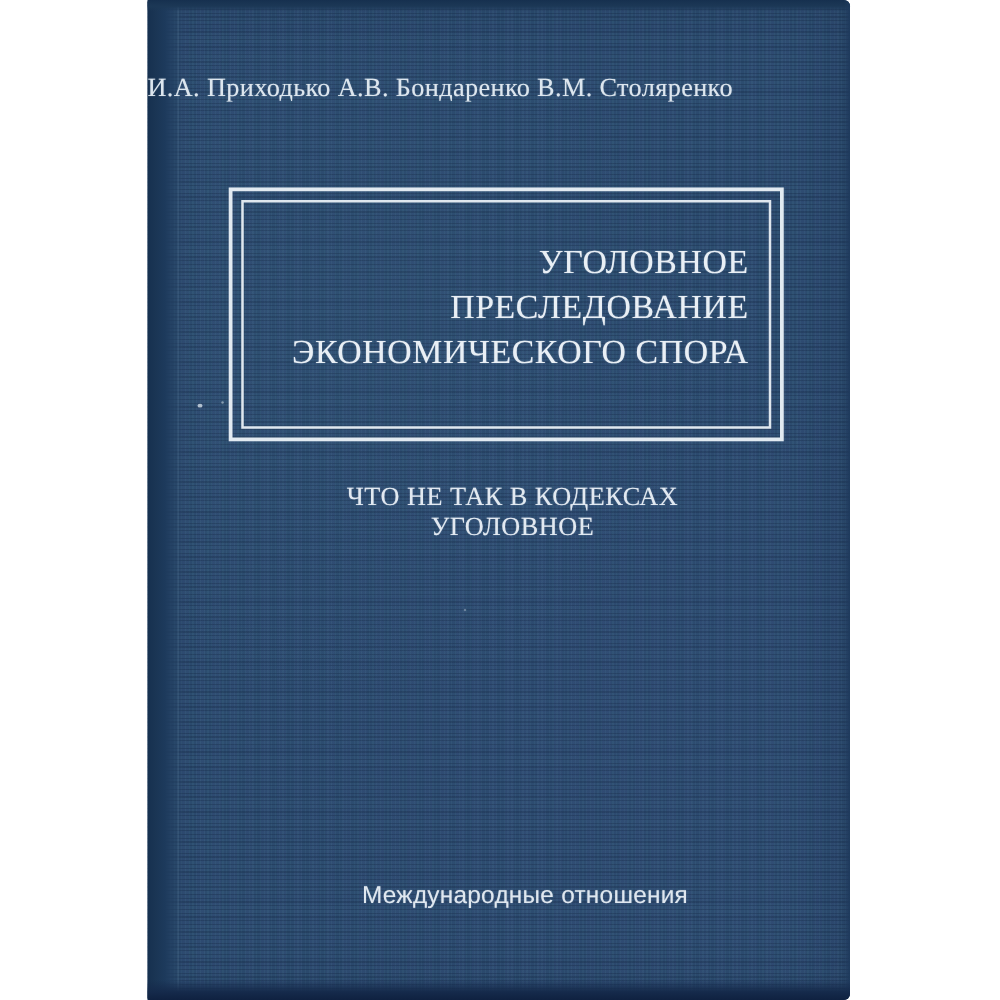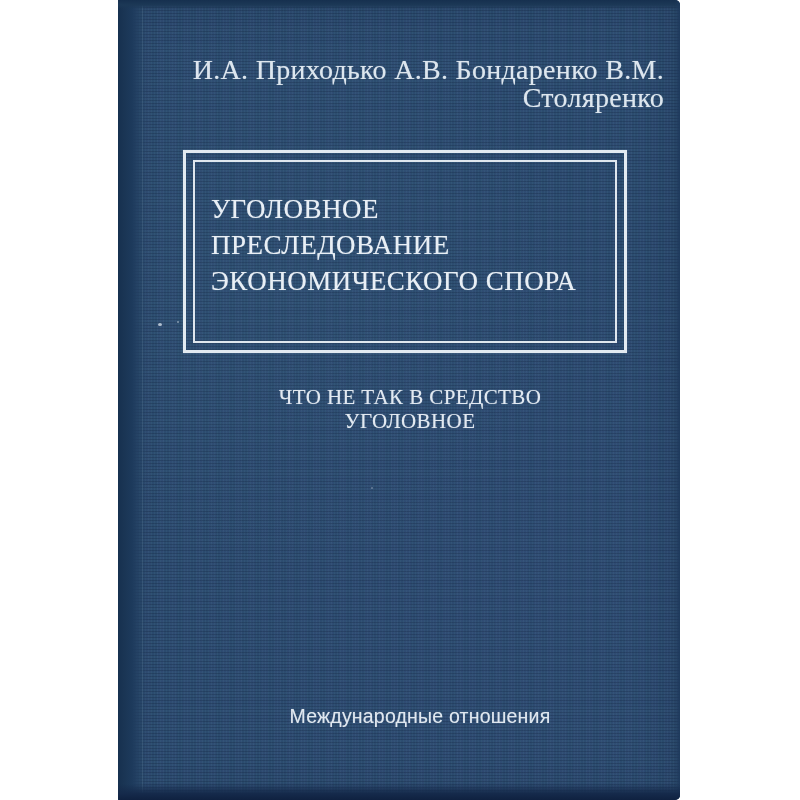--- a/index.html
+++ b/index.html
@@ -68,23 +68,23 @@
   .hinge-highlight {
     position: absolute;
     left: 24px; top: 0; bottom: 0;
     width: 1px;
     background: rgba(120,150,180,0.18);
   }
   
   .authors {
     position: absolute;
     top: 56px;
-    left: 0; right: 16px;
-    text-align: right;
-    font-size: 28px;
+    left: 0; right: 1px;
+    text-align: left;
+    font-size: 21px;
     line-height: 28px;
     letter-spacing: 0.3px;
     color: #dde6ee;
     text-shadow: 0 0 1px rgba(200,216,232,0.55);
   }
   .title-frame {
     position: absolute;
     left: 65px;
     top: 150px;
     width: 444px;
@@ -100,21 +100,21 @@
     height: 100%;
     border: 2px solid #dfe7ee;
     display: flex;
     flex-direction: column;
     align-items: center;
     justify-content: center;
     padding-bottom: 14px;
   }
   .title {
     margin: 16px;
-    text-align: left;
+    text-align: right;
     font-size: 27px;
     font-weight: normal;
     line-height: 36px;
     letter-spacing: 0.5px;
     color: #e9eff5;
     text-shadow: 0 0 1px rgba(210,224,238,0.6);
   }
   .title span { display: block; }
   .subtitle {
     position: absolute;
@@ -169,21 +169,21 @@
     <div class="title-frame">
       <div class="title-frame-inner">
         <h1 class="title">
           <span>УГОЛОВНОЕ ПРЕСЛЕДОВАНИЕ</span>
           <span>ЭКОНОМИЧЕСКОГО СПОРА</span>
         </h1>
       </div>
     </div>
 
     <div class="subtitle">
-      <span>ЧТО НЕ ТАК В СРЕДСТВО</span>
+      <span>ЧТО НЕ ТАК В КОДЕКСАХ</span>
       <span>УГОЛОВНОЕ</span>
     </div>
 
     <div class="publisher">Международные отношения</div>
 
     <div class="speck speck-1"></div>
     <div class="speck speck-2"></div>
     <div class="speck speck-3"></div>
   </div>
 </div>

